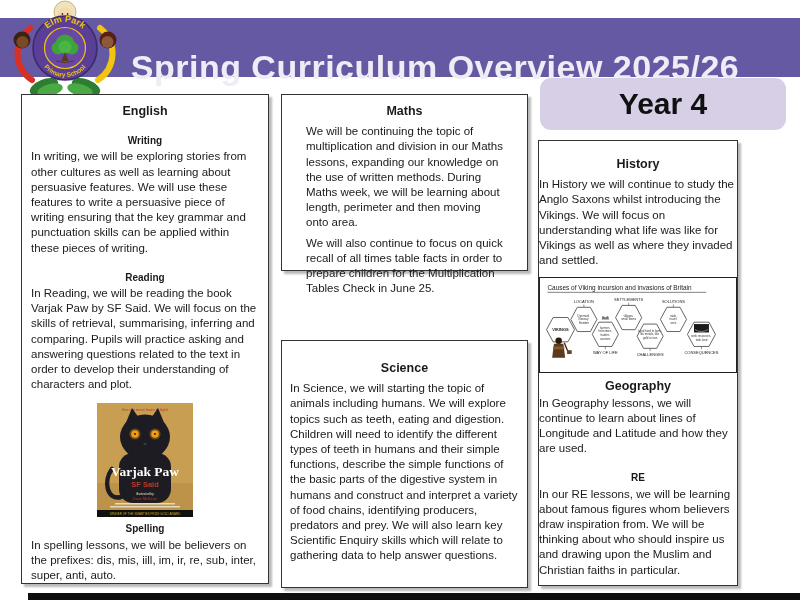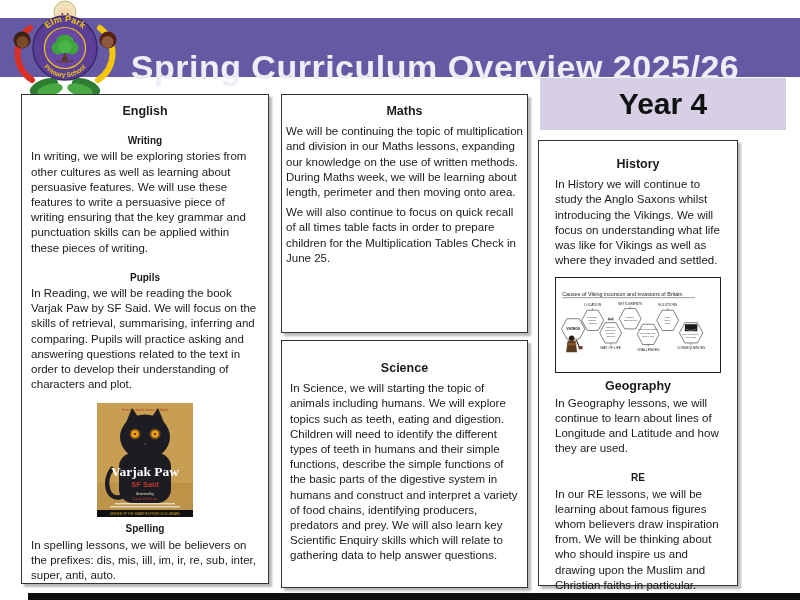--- a/index.html
+++ b/index.html
@@ -20,36 +20,36 @@
     position:absolute;left:90px;right:20px;top:30px;
     text-align:center;
     font-size:34px;font-weight:bold;color:#EFECF6;
     letter-spacing:.5px;
   }
   .logo{position:absolute;left:8px;top:0;width:120px;height:100px;}
 
   
   .year-banner{
     position:absolute;left:540px;top:78px;width:246px;height:52px;
-    background:#D6CFE6;display:flex;align-items:center;justify-content:center;
+    background:#D6CFE6;display:flex;align-items:center;justify-content:center;border-radius:11px;
   }
   .year-banner span{font-size:30px;font-weight:bold;color:#111;}
 
   
   .box{
     position:absolute;background:#fff;
     border:1.5px solid #333;
     box-shadow:2.5px 2.5px 2px rgba(100,100,100,.45);
     box-sizing:border-box;
     font-size:11.5px;line-height:15.2px;
   }
   .box-english {left:21px; top:94px; width:248px; height:490px; padding:4px 9px;}
-  .box-maths   {left:281px;top:94px; width:247px; height:239px; padding:4px 4px;}
+  .box-maths   {left:281px;top:94px; width:247px; height:177px; padding:4px 24px;}
   .box-science {left:281px;top:340px;width:247px; height:248px; padding:15px 8px;}
-  .box-right   {left:538px;top:140px;width:200px; height:446px; padding:4px 16px;}
+  .box-right   {left:538px;top:140px;width:200px; height:446px; padding:4px 0;}
 
   .box-title{font-size:12.5px;font-weight:bold;text-align:center;margin:5px 0 0 0;}
   .sec-head {font-size:10px;font-weight:bold;text-align:center;margin:14px 0 0 0;}
   .box p{margin:1px 0 0 0;}
   .box .gap-p{margin-top:5px;}
 
   
   .cover-wrap{display:flex;justify-content:center;margin-top:11px;}
 
   
@@ -115,21 +115,21 @@
   </svg>
 
   <div class="year-banner">
     <span>Year 4</span>
   </div>
 
   <div class="box box-english">
     <div class="box-title">English</div>
     <div class="sec-head">Writing</div>
     <p>In writing, we will be exploring stories from other cultures as well as learning about persuasive features. We will use these features to write a persuasive piece of writing ensuring that the key grammar and punctuation skills can be applied within these pieces of writing.</p>
-    <div class="sec-head">Pupils</div>
+    <div class="sec-head">Reading</div>
     <p>In Reading, we will be reading the book Varjak Paw by SF Said. We will focus on the skills of retrieval, summarising, inferring and comparing. Pupils will practice asking and answering questions related to the text in order to develop their understanding of characters and plot.</p>
 
     <div class="cover-wrap">
       <svg width="96" height="114" viewBox="0 0 96 114">
         <rect x="0" y="0" width="96" height="114" fill="#C79E52"></rect>
         <rect x="0" y="80" width="96" height="34" fill="#BD934A"></rect>
         <text x="48" y="8" font-size="4" fill="#B03A2E" text-anchor="middle" font-family="Liberation Sans, sans-serif">this cat must learn to fight</text>
 
         <polygon points="28,22 35,5 44,18" fill="#1C1C22"></polygon>
         <polygon points="52,18 61,5 68,22" fill="#1C1C22"></polygon>

